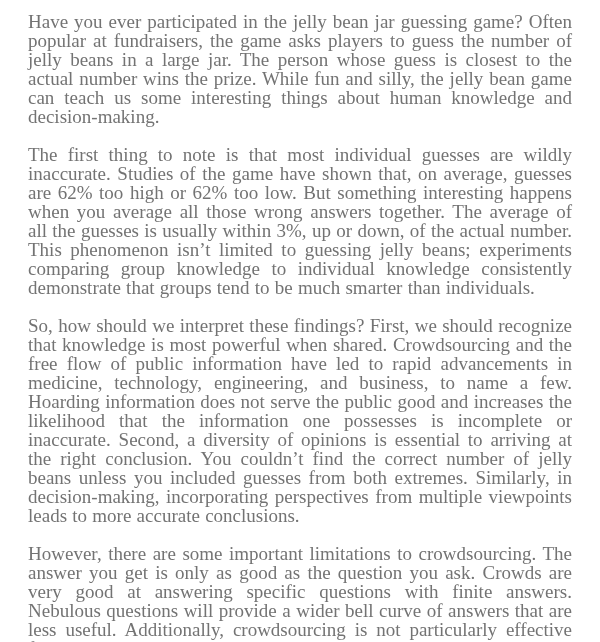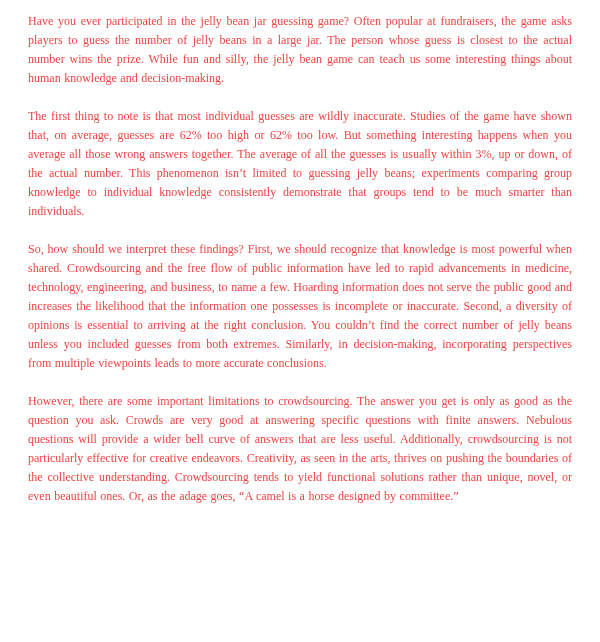--- a/index.html
+++ b/index.html
@@ -10,23 +10,23 @@
   .page {
     width: 600px;
     height: 642px;
     box-sizing: border-box;
     background: #ffffff;
     padding: 12px 28px 12px 28px;
     overflow: hidden;
   }
   .page p {
     font-family: "Liberation Serif", "DejaVu Serif", serif;
-    font-size: 12px;
+    font-size: 19px;
     line-height: 19px;
-    color: #ef4444;
+    color: #737373;
     text-align: justify;
     margin: 0 0 19px 0;
     word-spacing: 0.5px;
   }
   .page p:last-child {
     margin-bottom: 0;
   }
 </style>
 </head>
 <body>

